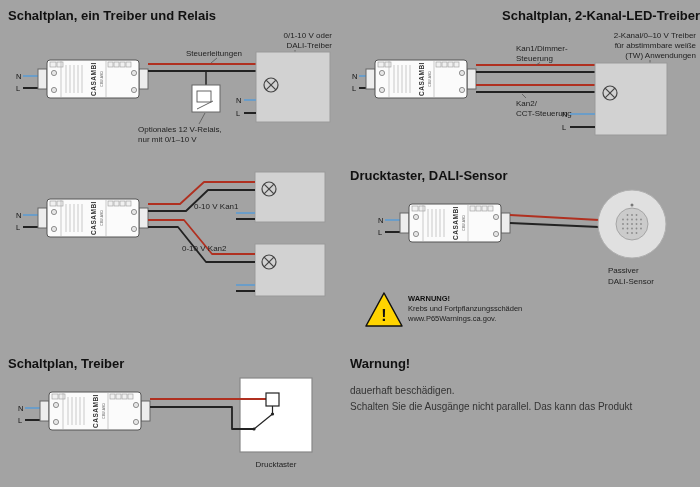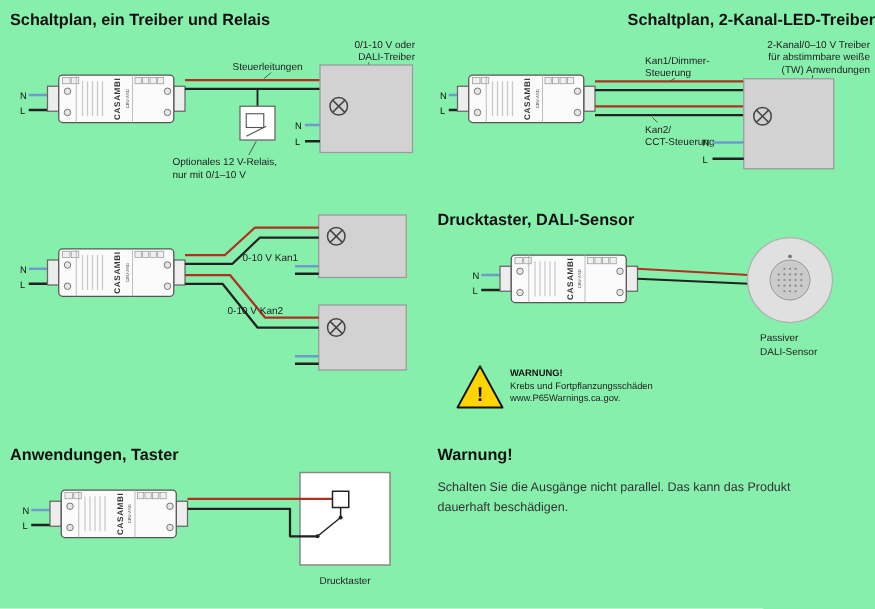--- a/index.html
+++ b/index.html
@@ -1,18 +1,18 @@
 <!DOCTYPE html>
 <html><head>
 <meta charset="utf-8">
 <style>
   * { margin:0; padding:0; box-sizing:border-box; }
   html,body { background:#fff; }
   body { font-family:"Liberation Sans", sans-serif; }
-  .page { position:relative; width:700px; height:487px; background:#86efac; overflow:hidden; }
+  .page { position:relative; width:700px; height:487px; background:#a3a3a3; overflow:hidden; }
   .sec { position:absolute; }
   .sec-title { font-size:13px; font-weight:bold; color:#111; margin:0 0 6px 0; font-family:"Liberation Sans", sans-serif; }
   svg { display:block; }
   svg text { font-family:"Liberation Sans", sans-serif; }
   .lbl { font-size:8px; fill:#222; }
   .nl  { font-size:7.5px; fill:#111; }
   .warn-body { margin-top:12px; font-size:10px; color:#333; line-height:1.55; }
 </style>
 </head>
 <body>
@@ -200,21 +200,21 @@
       <text class="lbl" x="258" y="95">DALI-Sensor</text>
       <path d="M34 104 L16 137 L52 137 Z" fill="#ffd400" stroke="#111" stroke-width="1.5" stroke-linejoin="round"></path>
       <text x="34" y="132" text-anchor="middle" font-size="16" font-weight="bold" fill="#111">!</text>
       <text x="58" y="112" font-size="7.5" font-weight="bold" fill="#111">WARNUNG!</text>
       <text x="58" y="122" font-size="7.5" fill="#222">Krebs und Fortpflanzungsschäden</text>
       <text x="58" y="132" font-size="7.5" fill="#222">www.P65Warnings.ca.gov.</text>
     </svg>
   </div>
 
   <div class="sec" style="left:8px; top:356px; width:340px;">
-    <h3 class="sec-title">Anwendungen, Taster</h3>
+    <h3 class="sec-title">Schaltplan, Treiber</h3>
     <svg width="340" height="110" viewBox="0 0 340 110">
       <text class="nl" x="10" y="34">N</text>
       <text class="nl" x="10" y="46">L</text>
       <line x1="17" y1="31" x2="33" y2="31" stroke="#6b9dc8" stroke-width="2"></line>
       <line x1="17" y1="43" x2="33" y2="43" stroke="#222222" stroke-width="2"></line>
       <use href="#device-sym" x="32" y="12"></use>
       <rect x="232" y="1" width="72" height="74" fill="#ffffff" stroke="#888" stroke-width="1.2"></rect>
       <line x1="142" y1="22" x2="258" y2="22" stroke="#b03020" stroke-width="1.8"></line>
       <polyline points="142,30 224,30 224,52 246,52" fill="none" stroke="#222222" stroke-width="1.8" stroke-linejoin="round"></polyline>
       <g>
@@ -224,18 +224,18 @@
         <circle cx="246" cy="52" r="1.6" fill="#222"></circle>
         <circle cx="264.5" cy="37" r="1.6" fill="#222"></circle>
       </g>
       <text class="lbl" x="268" y="90" text-anchor="middle">Drucktaster</text>
     </svg>
   </div>
 
   <div class="sec" style="left:350px; top:356px; width:340px;">
     <h3 class="sec-title">Warnung!</h3>
     <div class="warn-body">
+      <div>dauerhaft beschädigen.</div>
       <div>Schalten Sie die Ausgänge nicht parallel. Das kann das Produkt</div>
-      <div>dauerhaft beschädigen.</div>
     </div>
   </div>
 
 </div>
 
 </body></html>

